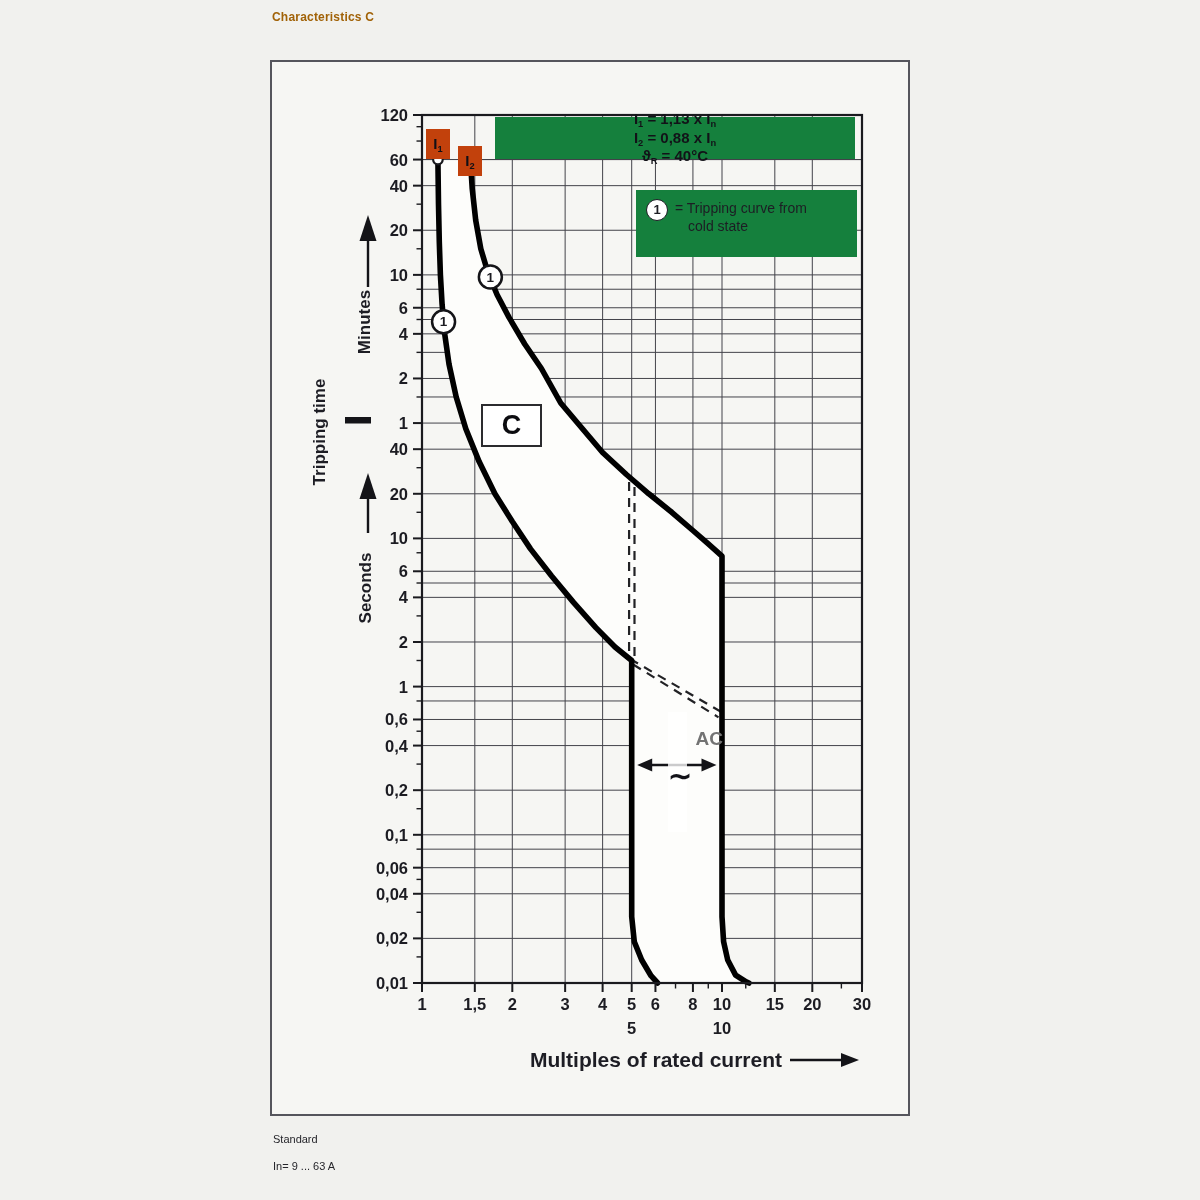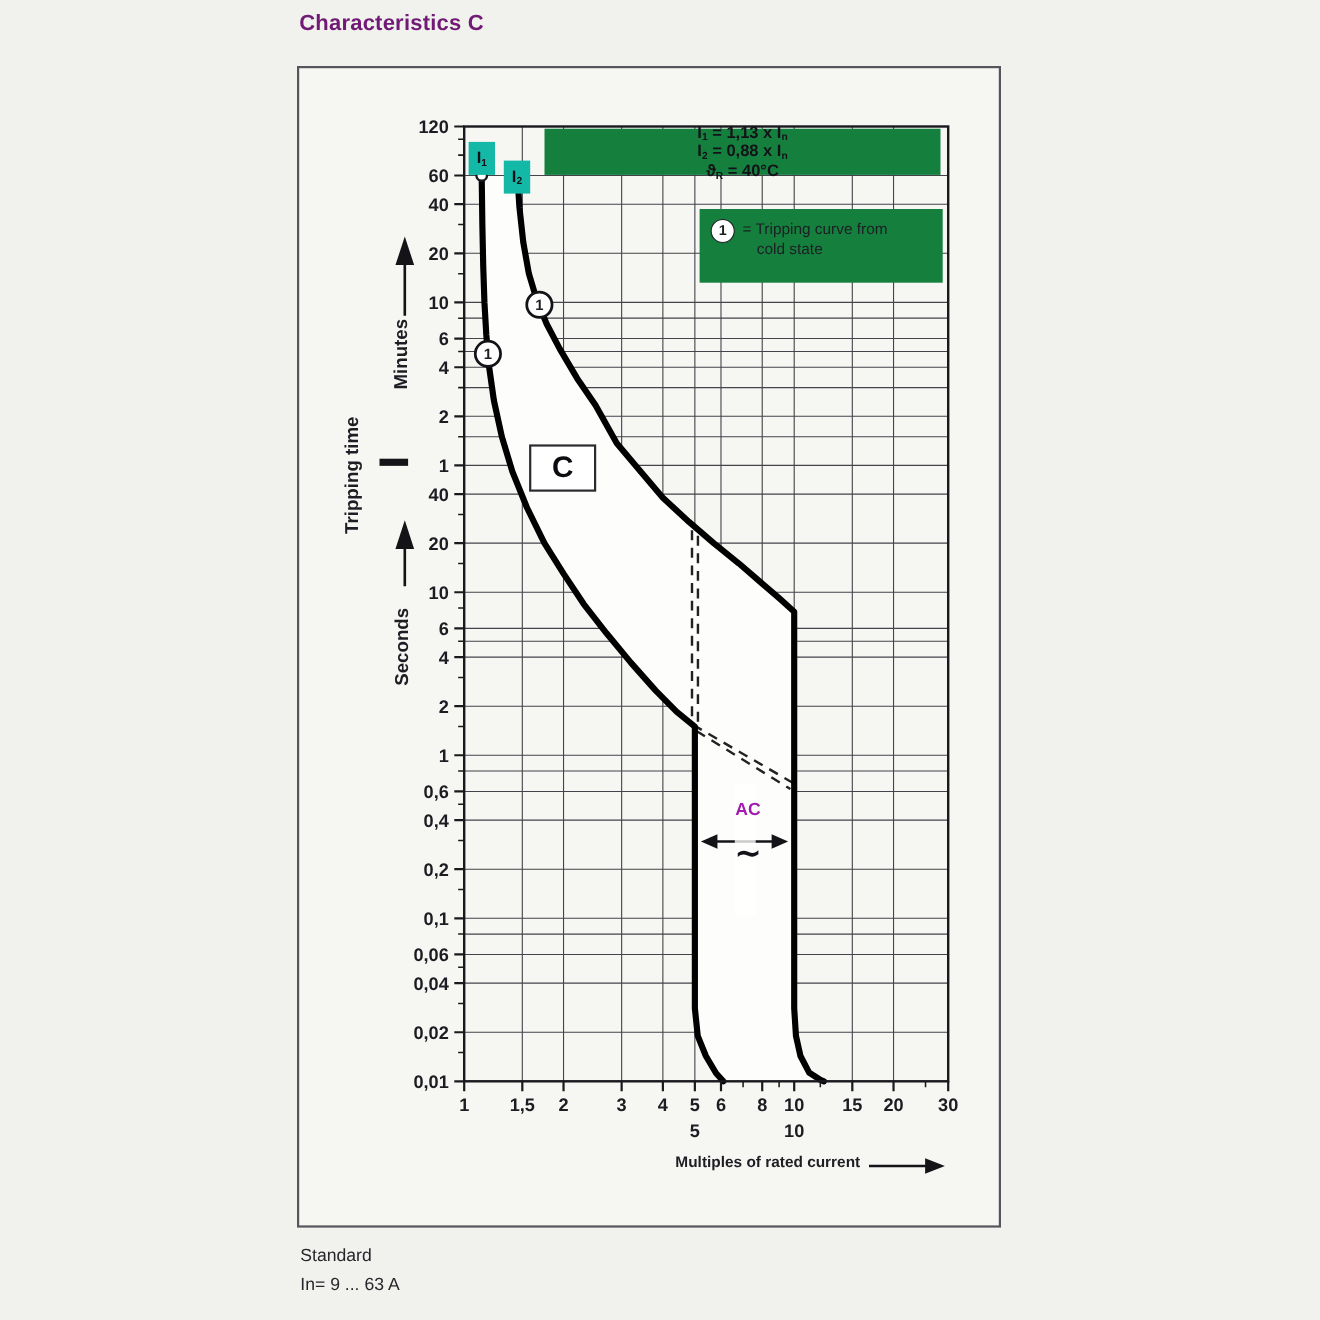--- a/index.html
+++ b/index.html
@@ -4,21 +4,21 @@
 <style>
   html,body{margin:0;padding:0;}
   body{
     width:1200px;height:1200px;position:relative;
     background:#f1f1ee;
     font-family:"Liberation Sans","DejaVu Sans",sans-serif;
     color:#1d1d24;
   }
   .abs{position:absolute;}
   #page-title{
-    left:272px;top:10px;font-size:20px;font-weight:700;color:#701a75;
+    left:272px;top:10px;font-size:12px;font-weight:700;color:#a16207;
     letter-spacing:.2px;
   }
   #chart-panel{
     left:270px;top:60px;width:636px;height:1052px;
     border:2px solid #55555c;background:#f6f6f3;overflow:visible;
   }
   #chart-svg{position:absolute;left:0;top:0;}
   svg text{font-family:"Liberation Sans","DejaVu Sans",sans-serif;fill:#1c1c22;}
   .overlay{position:absolute;}
   .whitebox{background:#15803d;flex-direction:column;}
@@ -35,42 +35,42 @@
   }
   #legend-inner{display:flex;padding:9px 0 0 10px;line-height:1.32;}
   .circle-num{
     display:inline-block;width:20px;height:20px;border:1.7px solid #1d1d24;
     border-radius:50%;text-align:center;line-height:20px;font-size:13px;
     font-weight:700;margin-right:7px;flex:0 0 auto;background:#fff;
   }
   #legend-line2{padding-left:13px;}
   .curve-top-label{
     width:24px;height:30px;text-align:center;font-size:15px;font-weight:700;
-    background:#14b8a6;line-height:30px;color:#101016;
+    background:#c2410c;line-height:30px;color:#101016;
   }
   #zone-box{
     left:209px;top:342px;width:57px;height:39px;background:#fff;
     border:2px solid #2b2b2e;display:flex;align-items:center;justify-content:center;
     font-size:27px;font-weight:700;color:#0c0c10;
   }
   #ac-strip{left:396px;top:650px;width:19px;height:120px;background:rgba(255,255,255,.78);}
-  #ac-label{left:365px;top:666px;width:86px;text-align:center;font-size:16px;font-weight:700;color:#a21caf;}
+  #ac-label{left:365px;top:666px;width:86px;text-align:right;font-size:19px;font-weight:700;color:#737373;}
   #ac-wave{left:365px;top:698px;width:86px;text-align:center;font-size:30px;font-weight:700;line-height:32px;color:#121218;}
   .vlabel{
     transform:rotate(-90deg);text-align:center;font-size:17px;font-weight:600;
     color:#1d1d24;white-space:nowrap;
   }
   #ylabel-main{left:-52px;top:360px;width:200px;}
   #ylabel-minutes{left:33px;top:250px;width:120px;}
   #ylabel-seconds{left:34px;top:516px;width:120px;}
   #xlabel-main{
     left:150px;top:986px;width:360px;text-align:right;
-    font-size:14px;font-weight:600;color:#1d1d24;
-  }
-  .footer-line{left:273px;font-size:16px;color:#26262b;}
+    font-size:21px;font-weight:600;color:#1d1d24;
+  }
+  .footer-line{left:273px;font-size:11px;color:#26262b;}
   #footer-1{top:1133px;font-weight:500;}
   #footer-2{top:1160px;font-weight:400;}
 </style>
 </head>
 <body>
 
 <div class="abs" id="page-title">Characteristics C</div>
 
 <div class="abs" id="chart-panel">
   <svg id="chart-svg" width="636" height="1052" viewBox="0 0 636 1052">

